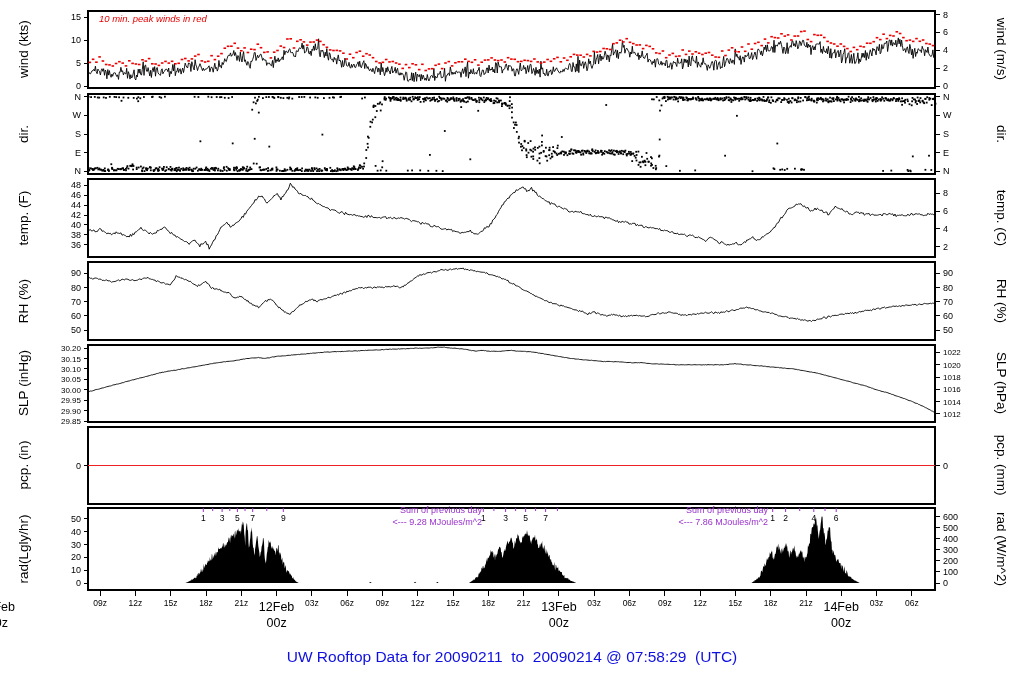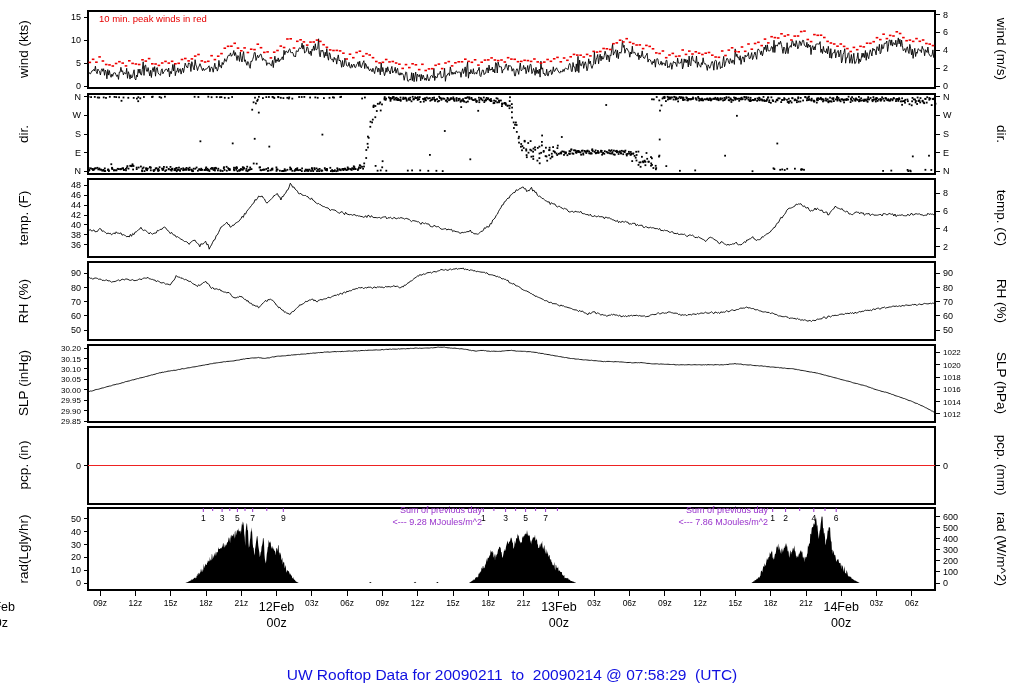--- a/index.html
+++ b/index.html
@@ -6,23 +6,23 @@
   .figure{position:relative;width:1024px;height:700px;background:#fff;overflow:hidden;
           font-family:"Liberation Sans",sans-serif;}
   .figure svg{position:absolute;left:0;top:0;}
   svg text{font-family:"Liberation Sans",sans-serif;fill:#000;}
   .frame{fill:none;stroke:#000;stroke-width:1.2;shape-rendering:crispEdges;}
   .tick{stroke:#000;stroke-width:1;shape-rendering:crispEdges;}
   .ylab{position:absolute;width:160px;height:24px;line-height:24px;text-align:center;
         font-size:13.5px;color:#000;pointer-events:none;}
   .ylab.left{transform:rotate(-90deg);}
   .ylab.right{transform:rotate(90deg);}
-  .note-red{position:absolute;font-size:9.5px;color:#e60000;}
+  .note-red{position:absolute;font-size:9.5px;color:#e60000;font-style:italic;}
   .sumnote{position:absolute;width:220px;text-align:right;font-size:9px;line-height:11.5px;color:#9932cc;}
-  .title{position:absolute;left:0;right:0;top:666px;text-align:center;font-size:15.5px;
+  .title{position:absolute;left:0;right:0;top:648px;text-align:center;font-size:15.5px;
          color:#0f0fe0;white-space:pre;}
 </style>
 </head>
 <body>
 
 <div class="figure">
 
   <svg id="plot" width="1024" height="700" viewBox="0 0 1024 700">
       <g>
         <rect x="88" y="11" width="847" height="77" class="frame"></rect>

